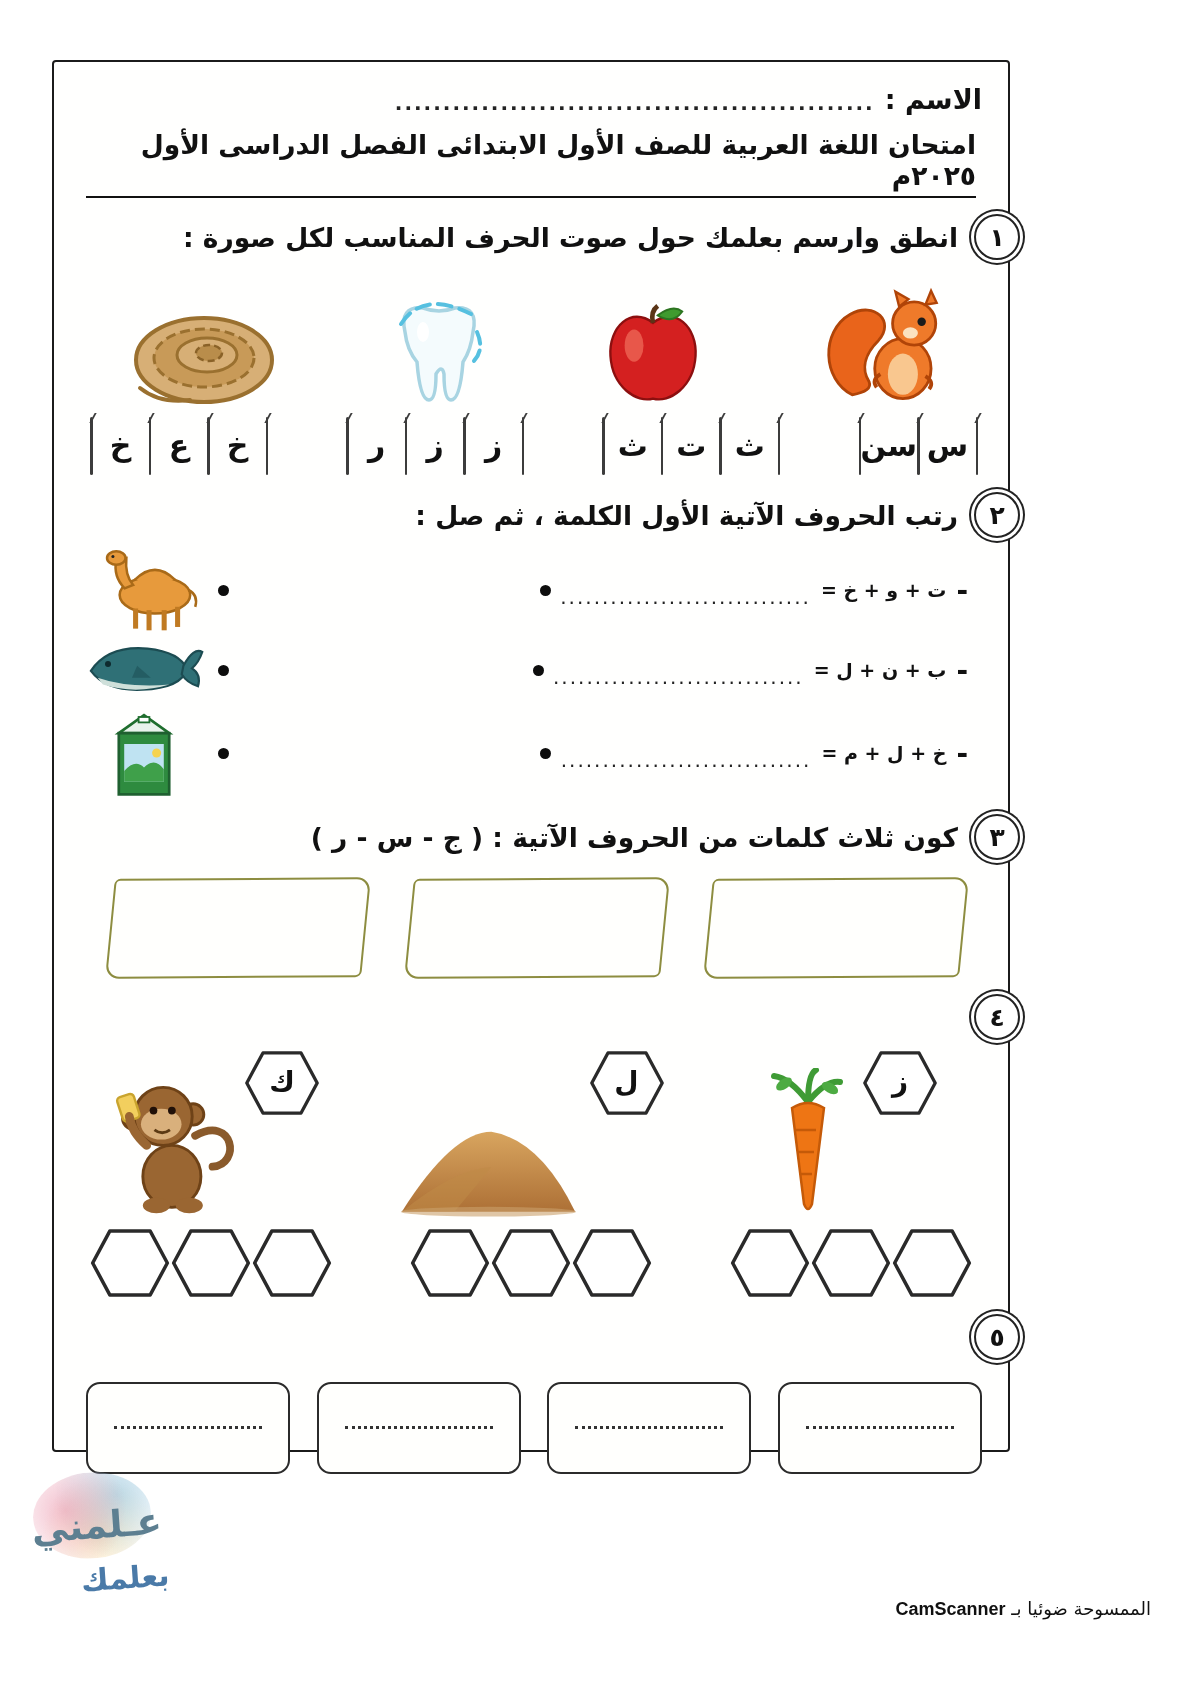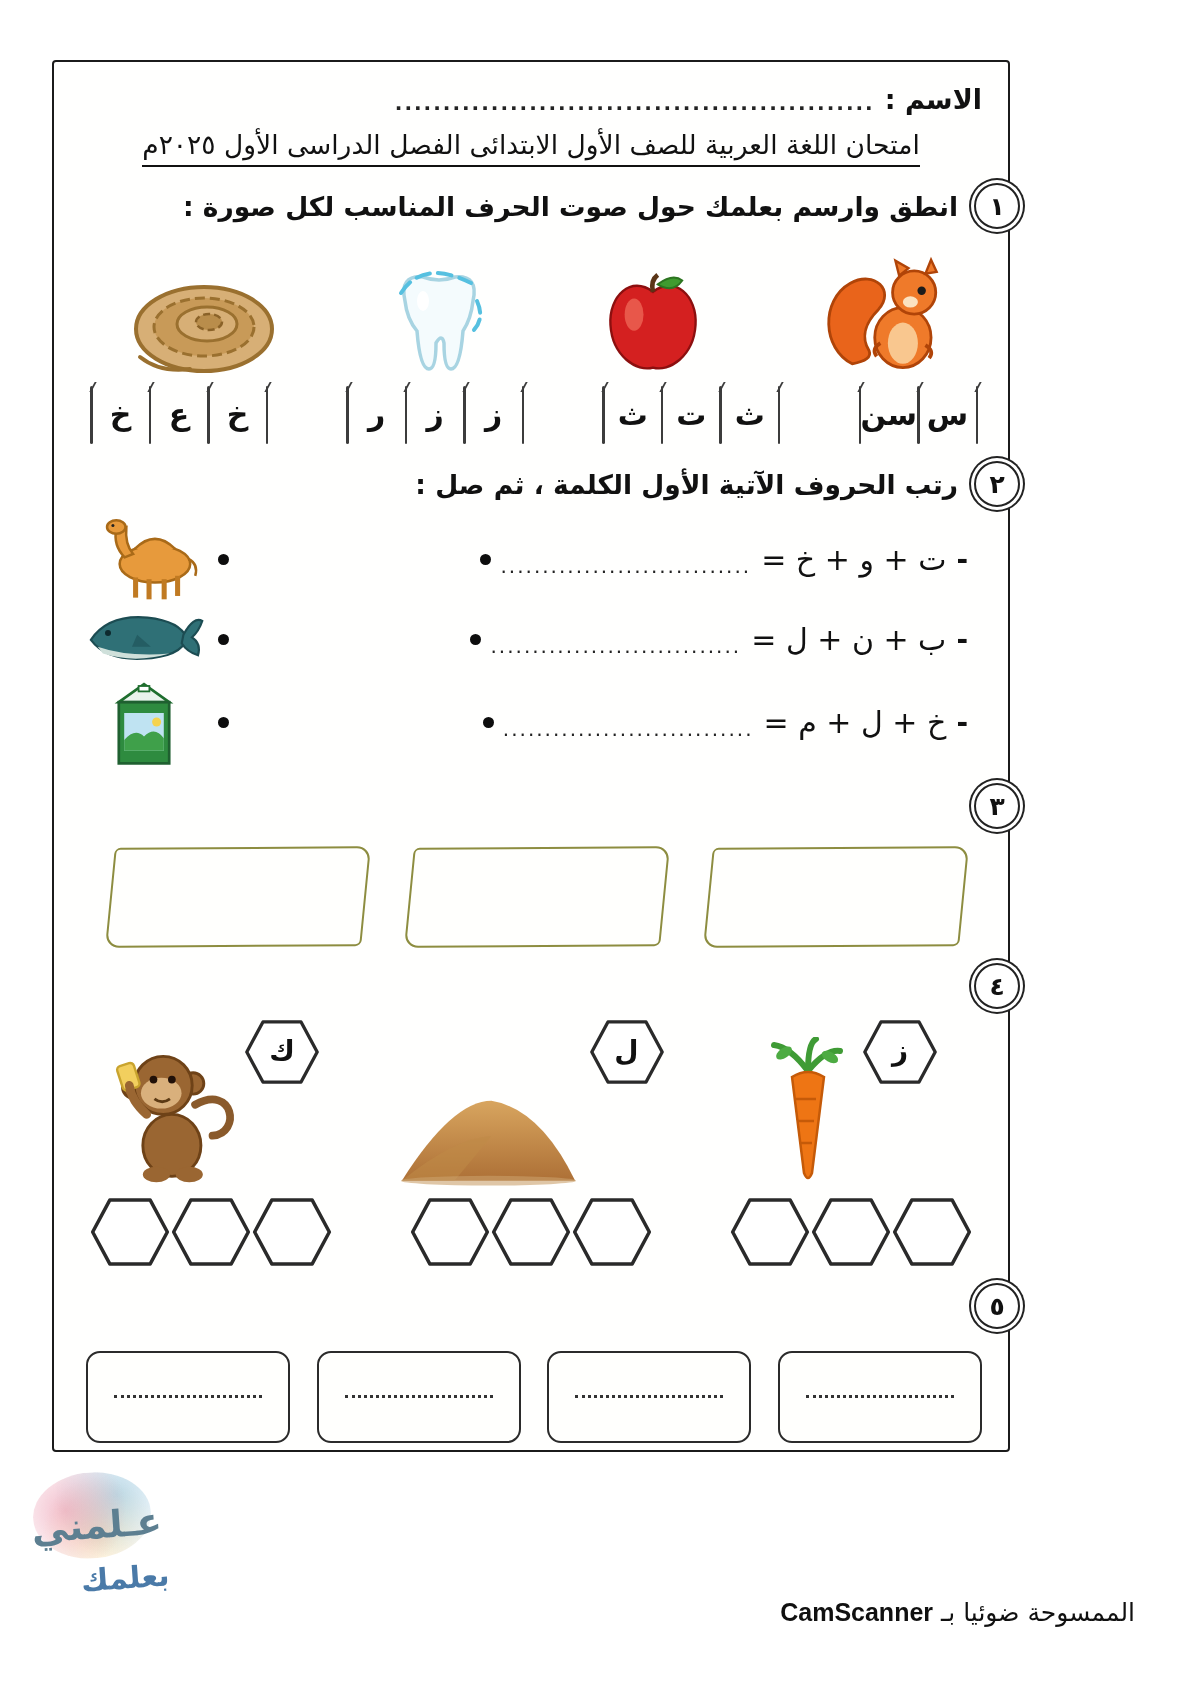--- a/index.html
+++ b/index.html
@@ -5,21 +5,21 @@
   html,body{margin:0;padding:0;background:#ffffff;}
   body{font-family:"DejaVu Sans",sans-serif;color:#111;}
   .sheet{position:relative;width:1190px;height:1684px;background:#ffffff;overflow:hidden;}
   .frame{position:absolute;left:52px;top:60px;width:958px;height:1392px;
          border:2.5px solid #1b1b1b;border-radius:4px;direction:rtl;
          padding:14px 26px;box-sizing:border-box;background:#fffffe;}
   
   .name-row{display:flex;align-items:flex-end;gap:10px;margin-top:8px;font-weight:bold;font-size:27px;}
   .dotline{font-size:20px;letter-spacing:2px;color:#222;overflow:hidden;white-space:nowrap;}
   .name-dots{width:480px;}
-  .title{margin:14px 6px 0 6px;text-align:center;font-weight:normal;font-size:26.5px;}
+  .title{margin:14px 6px 0 6px;text-align:right;font-weight:bold;font-size:26.5px;}
   .title span{display:inline-block;border-bottom:2.5px solid #111;padding-bottom:5px;}
   
   .q-head{display:flex;align-items:center;gap:16px;margin-right:-38px;margin-top:16px;}
   .qnum{flex:0 0 auto;width:42px;height:42px;border:2px solid #222;border-radius:50%;
         box-shadow:0 0 0 3px #fff,0 0 0 5px #222;background:#fff;
         display:flex;align-items:center;justify-content:center;
         font-size:25px;font-weight:bold;}
   .q-text{font-weight:bold;font-size:26.5px;}
   
   .img-row{display:flex;justify-content:space-between;align-items:flex-end;
@@ -28,21 +28,21 @@
                padding:2px 4px 0 10px;margin-top:6px;}
   .lgroup{display:flex;align-items:center;}
   .lcell{width:56px;text-align:center;font-size:30px;font-weight:bold;line-height:60px;}
   .lsep{position:relative;width:2.5px;height:58px;background:#3c3c3c;border-radius:2px;}
   .lsep::before{content:"";position:absolute;top:-4px;right:-1px;width:7px;height:10px;
                 border-right:2.5px solid #3c3c3c;transform:skewX(-28deg);}
   
   .q2-rows{margin-top:10px;padding-right:14px;}
   .q2-row{display:flex;align-items:center;min-height:76px;gap:10px;}
   .eq-dash{font-weight:bold;font-size:28px;}
-  .eq{font-weight:normal;font-size:30px;white-space:nowrap;text-align:right;}
+  .eq{font-weight:bold;font-size:19px;white-space:nowrap;text-align:right;}
   .q2-dots{width:250px;margin-top:14px;}
   .dot{flex:0 0 auto;width:11px;height:11px;background:#0d0d0d;border-radius:50%;}
   .spacer{flex:1 1 auto;}
   .q2-img{flex:0 0 auto;width:128px;display:flex;justify-content:center;align-items:center;}
   
   .wordbox-row{display:flex;justify-content:space-between;padding:0 18px 0 30px;margin-top:18px;}
   .word-box{width:252px;height:96px;border:2.5px solid #8d8d40;border-radius:6px 14px 6px 14px;
             transform:skewX(-6deg) rotate(-0.4deg);background:#fffffd;}
   
   .blue-dot{display:inline-block;width:25px;height:25px;border-radius:50%;
@@ -64,21 +64,21 @@
   .dict-line{width:148px;margin:42px auto 0 auto;border-bottom:3.5px dotted #333;}
   
   .logo{position:absolute;left:30px;top:1478px;width:140px;height:160px;transform:rotate(-4deg);direction:rtl;}
   .logo-blob{position:absolute;top:-6px;left:6px;width:118px;height:86px;border-radius:50%;
     background:
       radial-gradient(circle at 28% 42%, rgba(233,140,165,0.55), rgba(233,140,165,0) 62%),
       radial-gradient(circle at 72% 28%, rgba(135,188,214,0.55), rgba(135,188,214,0) 60%),
       radial-gradient(circle at 55% 72%, rgba(240,205,130,0.45), rgba(240,205,130,0) 64%);}
   .logo-line1{position:absolute;top:26px;right:6px;font-size:37px;font-weight:bold;color:#5d7f91;}
   .logo-line2{position:absolute;top:84px;right:2px;font-size:30px;font-weight:bold;color:#4a7aa8;}
-  .credit{position:absolute;right:55px;top:1598px;direction:rtl;font-size:25px;color:#101010;}
+  .credit{position:absolute;right:39px;top:1598px;direction:rtl;font-size:18px;color:#101010;}
   .credit .brand{font-family:"Liberation Sans",sans-serif;font-weight:bold;}
   svg{display:block;}
 </style>
 </head>
 <body>
 
 <div class="sheet">
   <div class="frame">
 
     <div class="name-row">
@@ -245,20 +245,21 @@
               <rect x="34" y="10" width="12" height="6" fill="#ffffff" stroke="#1f6e2e" stroke-width="2"></rect>
             </svg>
           </span>
         </div>
       </div>
     </div>
 
     <div>
       <div class="q-head">
         <span class="qnum">٣</span>
+        <span class="q-text">كون ثلاث كلمات من الحروف الآتية : ( ج - س - ر )</span>
       </div>
       <div class="wordbox-row">
         <div class="word-box"></div>
         <div class="word-box"></div>
         <div class="word-box"></div>
       </div>
     </div>
 
     <div>
       <div class="q-head">

